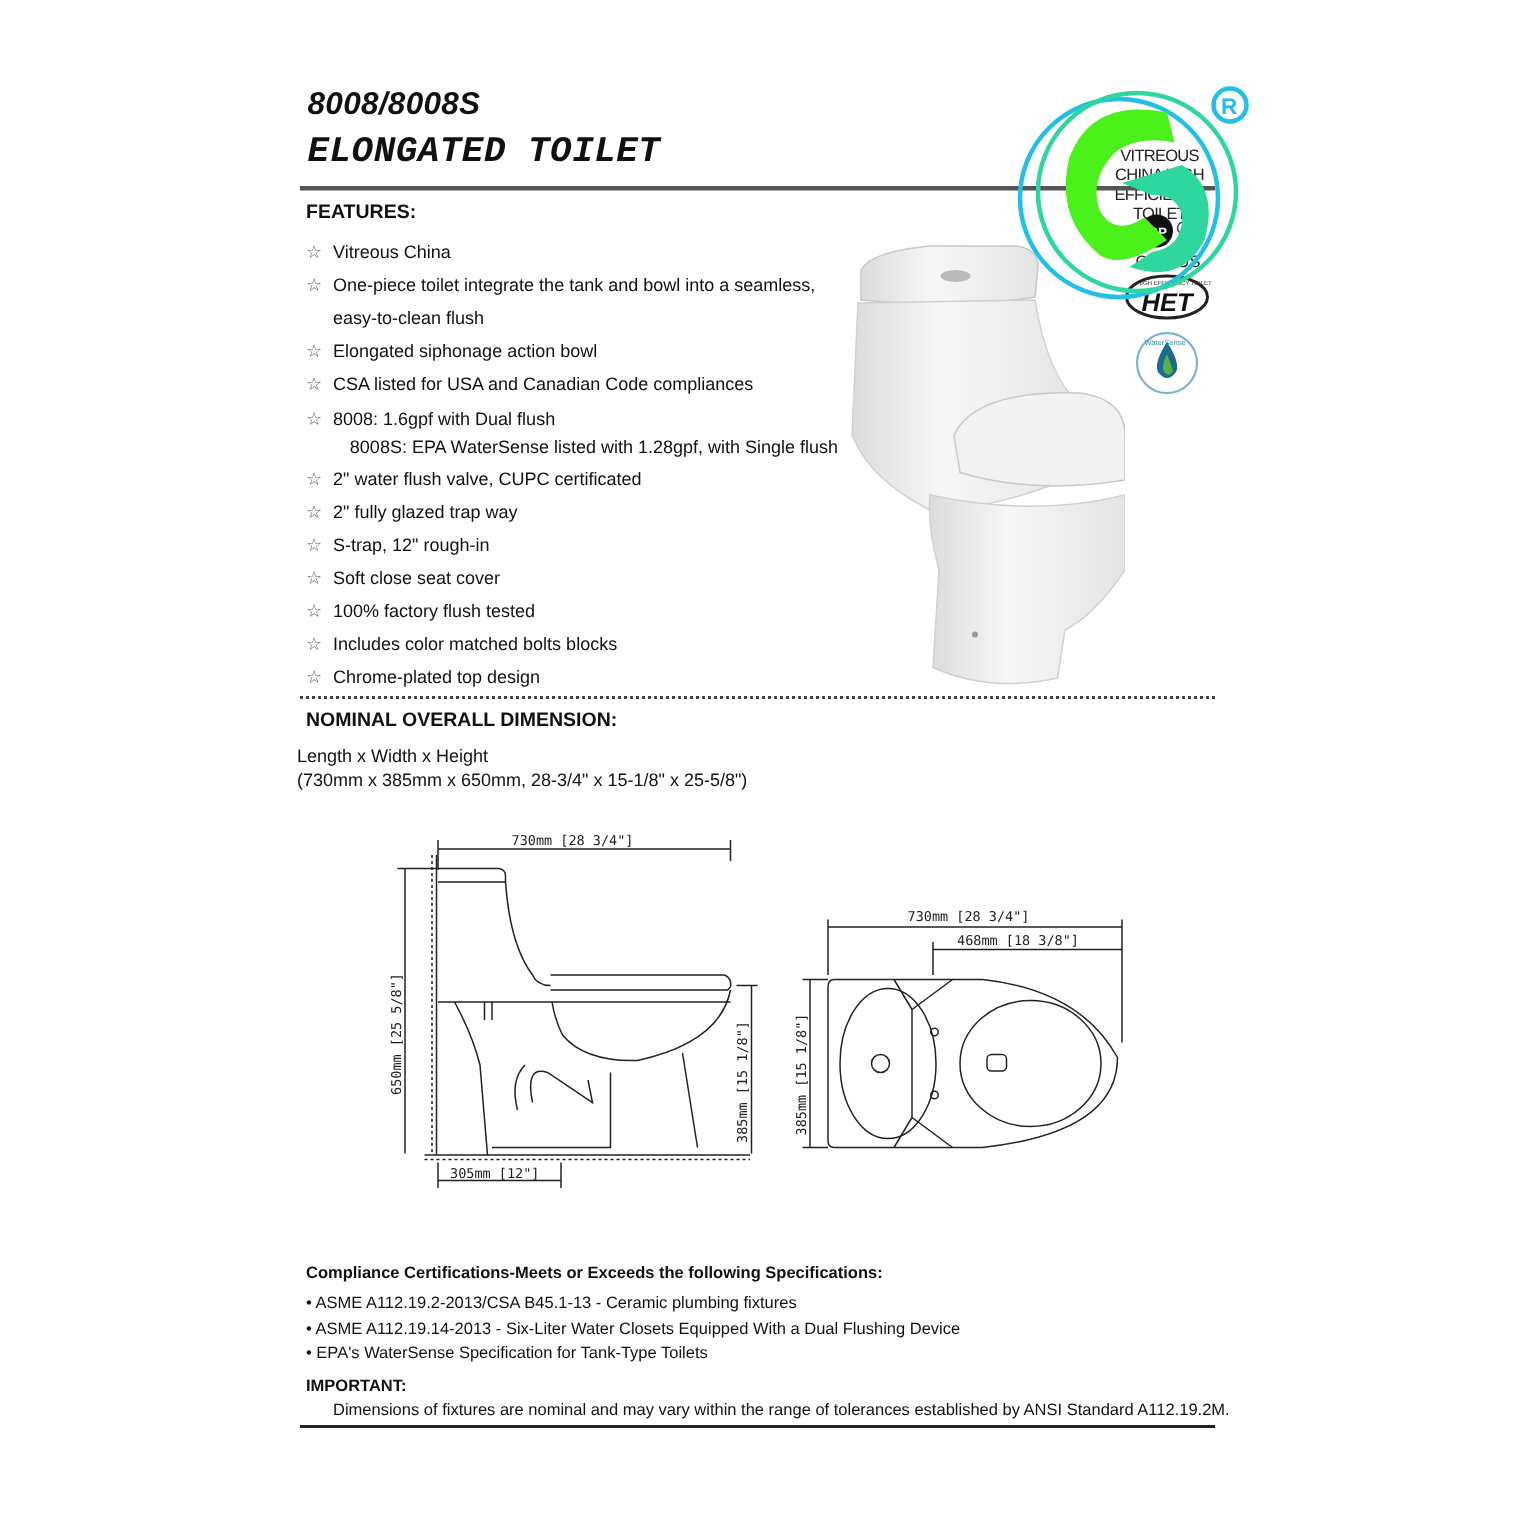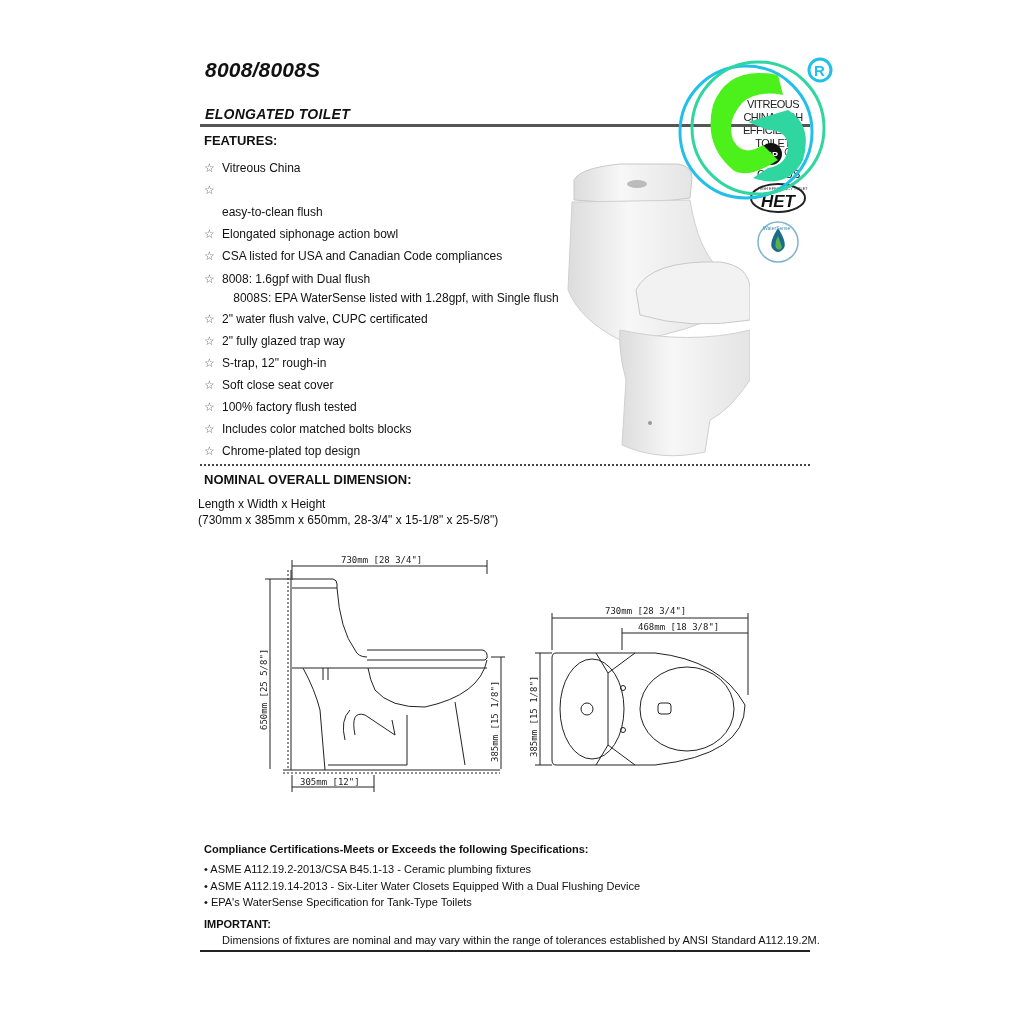--- a/index.html
+++ b/index.html
@@ -1,20 +1,20 @@
 <!DOCTYPE html>
 <html><head>
 <meta charset="utf-8">
 <style>
   html, body { margin:0; padding:0; background:#ffffff; }
   body { width:1024px; height:1024px; position:relative; overflow:hidden;
          font-family:"Liberation Sans", sans-serif; color:#111; }
   .abs { position:absolute; }
   .model { left:205px; top:58px; font-size:21px; font-weight:bold; font-style:italic; letter-spacing:0.2px; }
-  .title { left:205px; top:106px; font-size:14px; font-weight:bold; font-style:italic; letter-spacing:0.3px; }
+  .title { left:205px; top:88px; font-size:24px; font-weight:bold; font-style:italic; letter-spacing:0.3px;font-family:Liberation Mono, monospace; }
   .rule-top { left:200px; top:124px; width:610px; height:3px; background:#555; }
   .sec-head { font-size:13px; font-weight:bold; }
   .features-head { left:204px; top:133px; }
   .feat-list { left:204px; top:157px; width:370px; font-size:12px; line-height:22px; }
   .feat-item { display:flex; align-items:flex-start; }
   .feat-item .star { width:18px; color:#666; font-size:12px; flex:none; }
   .feat-cont { padding-left:18px; }
   .feat-cont2 { padding-left:14px; }
   .dotted { left:200px; top:464px; width:610px; border-top:2px dotted #444; }
   .dim-head { left:204px; top:472px; }
@@ -39,20 +39,21 @@
 <div class="abs rule-top"></div>
 
 <div class="abs sec-head features-head">FEATURES:</div>
 <div class="abs feat-list">
   <div class="feat-item">
       <span class="star">☆</span>
       <span>Vitreous China</span>
     </div>
   <div class="feat-item">
       <span class="star">☆</span>
+      <span>One-piece toilet integrate the tank and bowl into a seamless,</span>
     </div>
   <div class="feat-cont">easy-to-clean flush</div>
   <div class="feat-item">
       <span class="star">☆</span>
       <span>Elongated siphonage action bowl</span>
     </div>
   <div class="feat-item">
       <span class="star">☆</span>
       <span>CSA listed for USA and Canadian Code compliances</span>
     </div>

